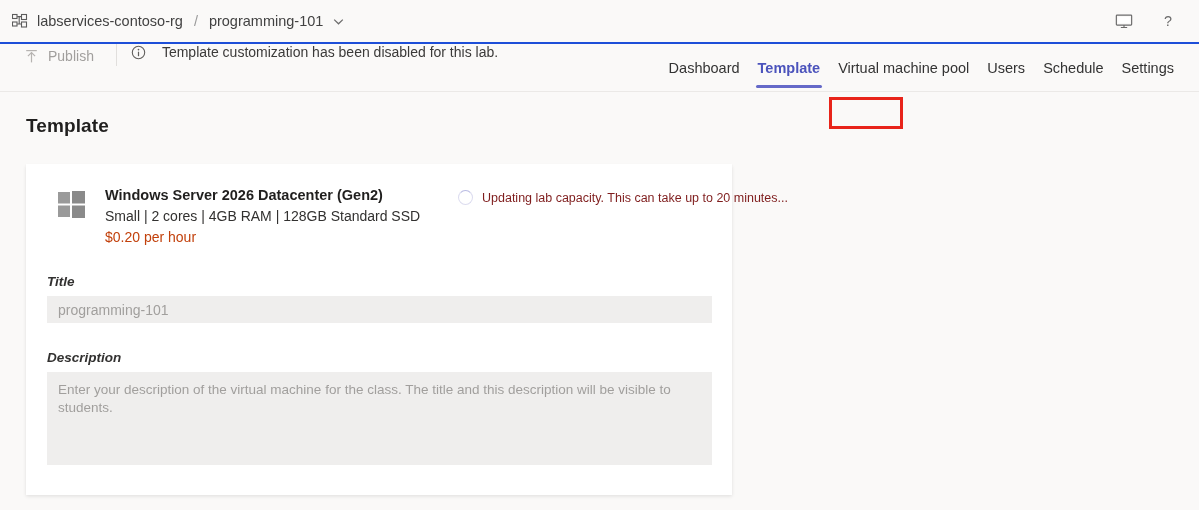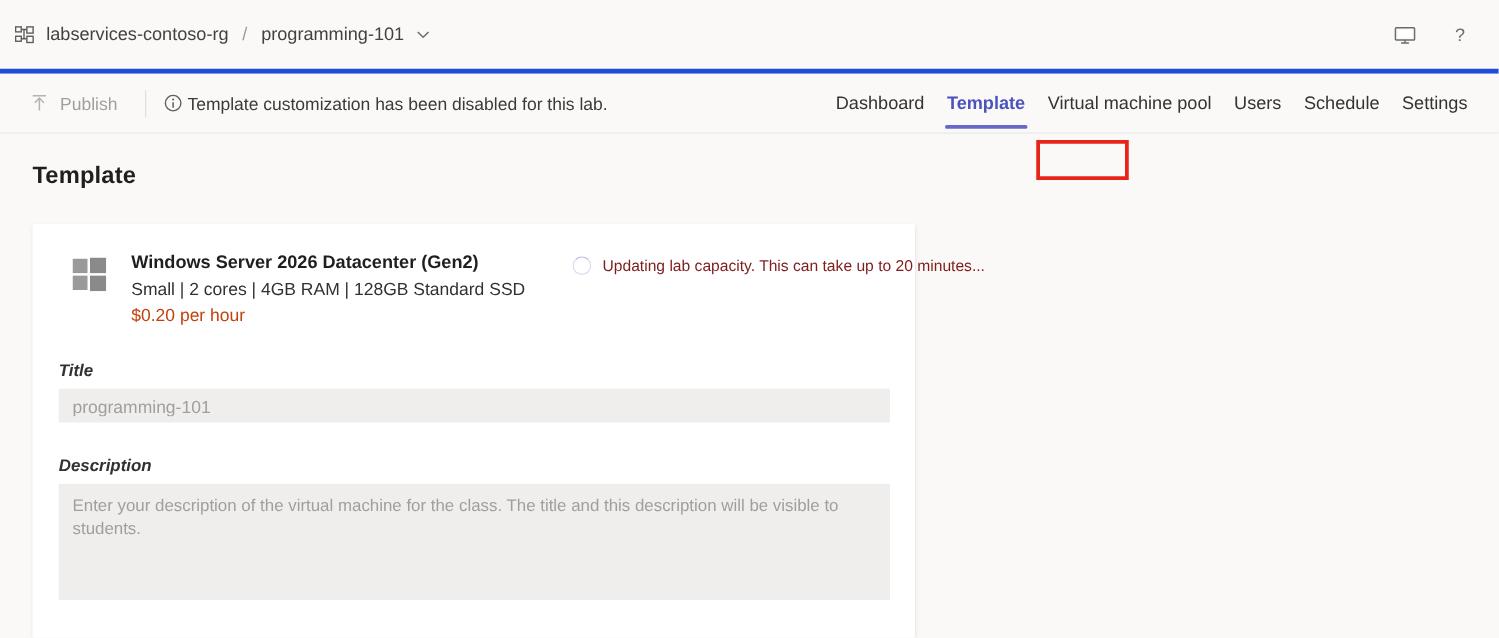--- a/index.html
+++ b/index.html
@@ -10,23 +10,23 @@
     width: 1199px;
     height: 510px;
     background: #faf9f8;
     font-family: "Liberation Sans", sans-serif;
     color: #242424;
     overflow: hidden;
   }
 
   
   .top-header {
-    height: 59px;
+    height: 44px;
     background: #faf9f8;
-    border-bottom: 4px solid #1d4ed8;
+    border-bottom: 2px solid #1d4ed8;
     display: flex;
     align-items: center;
     padding: 0 14px 0 12px;
     box-sizing: border-box;
   }
   .breadcrumb {
     display: flex;
     align-items: center;
     font-size: 14.5px;
     color: #424242;
@@ -72,21 +72,21 @@
     justify-content: center;
     cursor: pointer;
   }
 
   
   .command-bar {
     height: 48px;
     background: #faf9f8;
     border-bottom: 1px solid #ebe9e7;
     display: flex;
-    align-items: center;
+    align-items: flex-start;
     padding: 0 14px 0 22px;
     box-sizing: border-box;
     position: relative;
   }
   .publish-btn {
     display: flex;
     align-items: center;
     gap: 9px;
     color: #a19f9d;
     font-size: 14px;
@@ -96,21 +96,21 @@
   .publish-icon { width: 15px; height: 15px; display: block; }
   .cmd-divider {
     width: 1px;
     height: 22px;
     background: #e1dfdd;
     margin: 0 14px 0 16px;
   }
   .disabled-note {
     display: flex;
     align-items: center;
-    gap: 4px;
+    gap: 16px;
     font-size: 14px;
     color: #3b3a39;
   }
   .info-icon { width: 15px; height: 15px; display: block; }
 
   .nav-tabs {
     position: absolute;
     right: 16px;
     top: 0;
     height: 48px;

